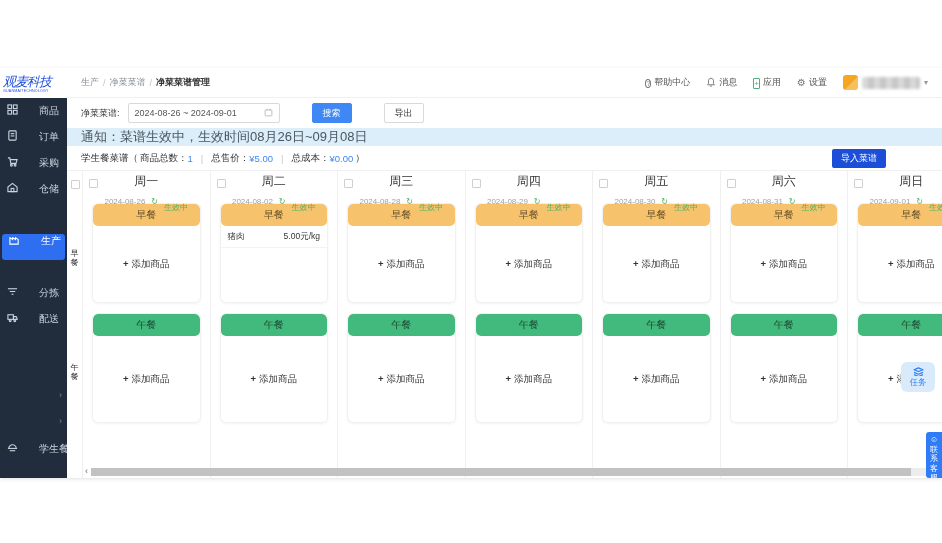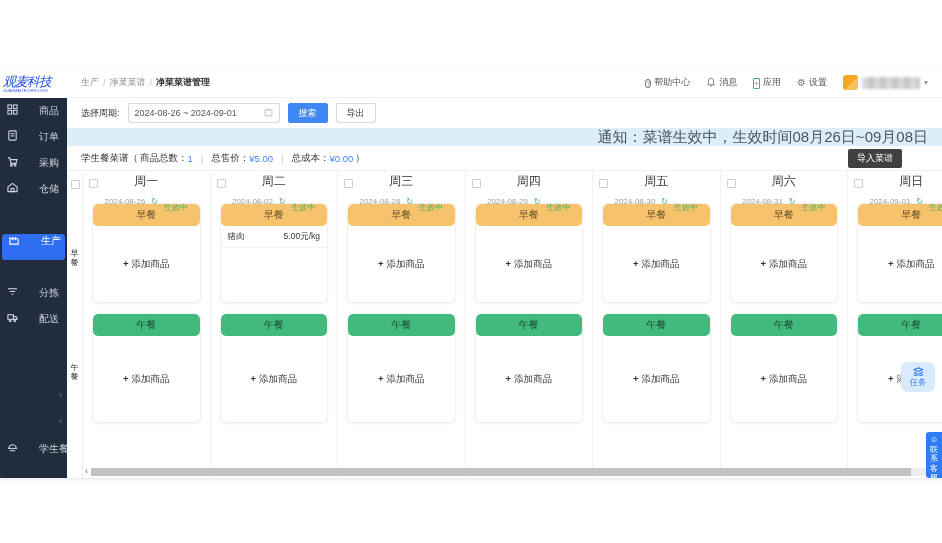--- a/index.html
+++ b/index.html
@@ -37,31 +37,31 @@
   .gear-glyph { font-size:10px; color:#777; line-height:1; }
   .user-box { display:flex; align-items:center; gap:4px; cursor:pointer; }
   .user-avatar { width:15px; height:15px; border-radius:3px; background:linear-gradient(135deg,#f5a623 0 55%,#f7c05a 55%); filter:blur(.6px); }
   .user-name-redacted { width:58px; height:12px; border-radius:2px; background:repeating-linear-gradient(90deg,#d9d9d9 0 6px,#c6c6c6 6px 12px); filter:blur(1.5px); }
   .caret { font-size:8px; color:#999; }
 
   .filterbar { height:30px; flex:none; display:flex; align-items:center; gap:8px; padding:0 14px; }
   .filter-label { font-size:9px; color:#333; }
   .date-input { width:152px; height:20px; border:1px solid #d9d9d9; border-radius:2px; display:flex; align-items:center; padding:0 6px; font-size:9px; color:#555; cursor:text; background:#fff; }
   .date-input .cal { margin-left:auto; }
-  .btn { height:20px; padding:0 10px; font-size:9px; border-radius:2px; cursor:pointer; display:inline-flex; align-items:center; }
+  .btn { height:20px; padding:0 10px; font-size:9px; border-radius:2px; cursor:pointer; display:inline-flex; align-items:center;margin-left:24px; }
   .btn-primary { background:#3f87f5; color:#fff; border:1px solid #3f87f5; }
   .btn-plain { background:#fff; color:#333; border:1px solid #d9d9d9; }
 
-  .notice { height:18px; flex:none; background:#dceef9; display:flex; align-items:center; padding:0 14px; font-size:15px; color:#4a5560;justify-content:flex-end; }
+  .notice { height:18px; flex:none; background:#dceef9; display:flex; align-items:center; padding:0 14px; font-size:13px; color:#4a5560; }
 
   .stats { height:24px; flex:none; display:flex; align-items:center; padding:0 14px; font-size:9.5px; color:#333; }
   .stats .num { color:#3f87f5; margin-right:2px; }
   .stats .sep { color:#c5c9ce; margin:0 6px; }
   .stats .lbl { margin-left:2px; }
-  .import-btn { margin-left:auto; margin-right:26px; height:19px; padding:0 9px; background:#404040; color:#fff; font-size:9px; border:none; border-radius:2px; cursor:pointer; }
+  .import-btn { margin-left:auto; margin-right:42px; height:19px; padding:0 9px; background:#1d4ed8; color:#fff; font-size:9px; border:none; border-radius:2px; cursor:pointer; }
 
   
   .gridwrap { flex:1; min-height:0; border-top:1px solid #f0f0f0; display:flex; position:relative; }
   .gutter { width:15px; flex:none; position:relative; }
   .select-all { position:absolute; left:4px; top:9px; }
   .checkbox { display:inline-block; width:9px; height:9px; border:1px solid #cfcfcf; border-radius:1px; background:#fff; cursor:pointer; }
   .row-label { position:absolute; left:0; width:15px; text-align:center; font-size:8px; color:#333; line-height:1.15; }
   .row-label-breakfast { top:78px; }
   .row-label-lunch { top:192px; }
 
@@ -257,21 +257,21 @@
             </span>
             <span class="user-box">
               <span class="user-avatar"></span>
               <span class="user-name-redacted"></span>
               <span class="caret">▾</span>
             </span>
           </div>
       </div>
 
       <div class="filterbar">
-        <span class="filter-label">选择周期:</span>
+        <span class="filter-label">净菜菜谱:</span>
         <div class="date-input">
           <span>2024-08-26 ~ 2024-09-01</span>
           <span class="cal">
             <svg width="9" height="9" viewBox="0 0 12 12" fill="none" stroke="#b9b9b9" stroke-width="1.2">
                 <rect x="1.5" y="2.5" width="9" height="8" rx="1"></rect>
                 <line x1="4" y1="1" x2="4" y2="3.5"></line>
                 <line x1="8" y1="1" x2="8" y2="3.5"></line>
               </svg>
           </span>
         </div>

